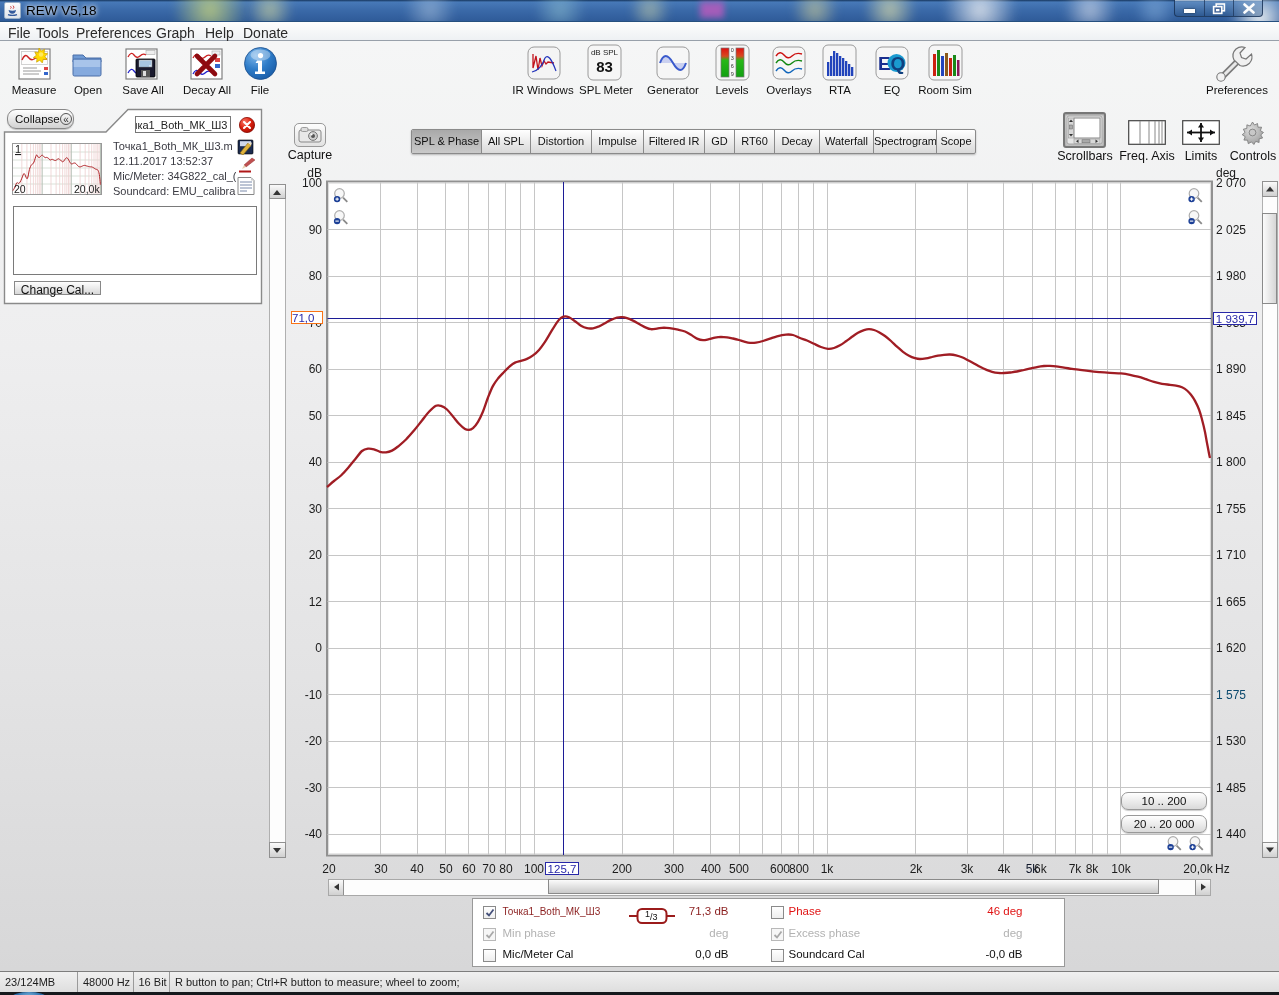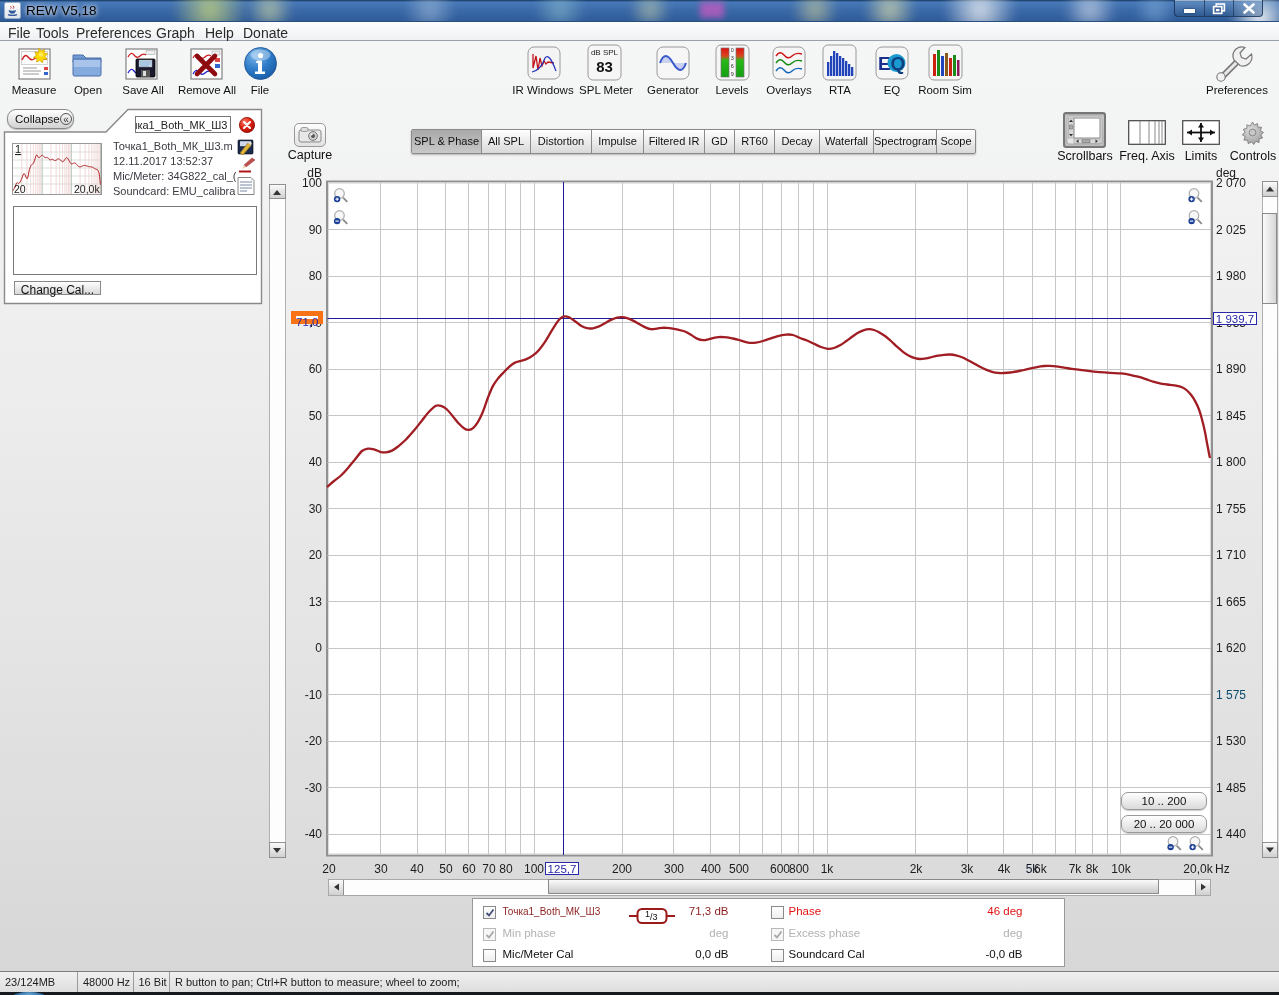--- a/index.html
+++ b/index.html
@@ -101,21 +101,21 @@
 
  <svg class="abs" style="left:189px;top:6px" width="36" height="34" viewBox="0 0 36 34">
   <rect x="2" y="2" width="31" height="30" fill="#fff" stroke="#808080" stroke-width="1.2"></rect>
   <rect x="23" y="4" width="8" height="4" fill="#eee" stroke="#aaa" stroke-width="0.6"></rect>
   <path d="M4 11 Q7 5 10 9 T16 10 T22 9" fill="none" stroke="#c22" stroke-width="1.3"></path>
   <path d="M4 27 Q7 21 10 25 T16 26 T22 25" fill="none" stroke="#22c" stroke-width="1.3"></path>
   <rect x="26" y="11" width="5" height="4" fill="#d44"></rect>
       <rect x="26" y="17" width="5" height="4" fill="#36c"></rect>
   <path d="M8 9 L26 27 M26 9 L8 27" stroke="#8e0b10" stroke-width="4.6" stroke-linecap="round"></path>
  </svg>
- <div class="abs" style="left:172px;top:43px;width:70px;text-align:center;white-space:nowrap">Remove All</div>
+ <div class="abs" style="left:172px;top:43px;width:70px;text-align:center;white-space:nowrap">Decay All</div>
 
  <svg class="abs" style="left:243px;top:5px" width="35" height="35" viewBox="0 0 35 35">
   <defs>
         <radialGradient id="infog" cx="35%" cy="25%" r="80%">
    <stop offset="0" stop-color="#7db6ea"></stop>
           <stop offset="55%" stop-color="#2e7cc8"></stop>
           <stop offset="100%" stop-color="#1a5da8"></stop>
   </radialGradient>
       </defs>
   <circle cx="17.5" cy="17.5" r="16" fill="url(#infog)" stroke="#1a4e8c" stroke-width="0.8"></circle>
@@ -490,21 +490,21 @@
 <use href="#magm" x="869.0" y="36.5"></use>
 <use href="#magm" x="848.0" y="662.5"></use>
 <use href="#magp" x="870.0" y="662.5"></use>
 </svg>
 <div style="position:absolute;left:282px;top:166px;width:40px;text-align:right;font-size:12px;color:#1c1c1c;">dB</div>
 <div style="position:absolute;left:282px;top:827px;width:40px;text-align:right;font-size:12px;color:#1c1c1c;">-40</div>
 <div style="position:absolute;left:282px;top:781px;width:40px;text-align:right;font-size:12px;color:#1c1c1c;">-30</div>
 <div style="position:absolute;left:282px;top:734px;width:40px;text-align:right;font-size:12px;color:#1c1c1c;">-20</div>
 <div style="position:absolute;left:282px;top:688px;width:40px;text-align:right;font-size:12px;color:#1c1c1c;">-10</div>
 <div style="position:absolute;left:282px;top:641px;width:40px;text-align:right;font-size:12px;color:#1c1c1c;">0</div>
-<div style="position:absolute;left:282px;top:595px;width:40px;text-align:right;font-size:12px;color:#1c1c1c;">13</div>
+<div style="position:absolute;left:282px;top:595px;width:40px;text-align:right;font-size:12px;color:#1c1c1c;">12</div>
 <div style="position:absolute;left:282px;top:548px;width:40px;text-align:right;font-size:12px;color:#1c1c1c;">20</div>
 <div style="position:absolute;left:282px;top:502px;width:40px;text-align:right;font-size:12px;color:#1c1c1c;">30</div>
 <div style="position:absolute;left:282px;top:455px;width:40px;text-align:right;font-size:12px;color:#1c1c1c;">40</div>
 <div style="position:absolute;left:282px;top:409px;width:40px;text-align:right;font-size:12px;color:#1c1c1c;">50</div>
 <div style="position:absolute;left:282px;top:362px;width:40px;text-align:right;font-size:12px;color:#1c1c1c;">60</div>
 <div style="position:absolute;left:282px;top:316px;width:40px;text-align:right;font-size:12px;color:#1c1c1c;">70</div>
 <div style="position:absolute;left:282px;top:269px;width:40px;text-align:right;font-size:12px;color:#1c1c1c;">80</div>
 <div style="position:absolute;left:282px;top:223px;width:40px;text-align:right;font-size:12px;color:#1c1c1c;">90</div>
 <div style="position:absolute;left:282px;top:176px;width:40px;text-align:right;font-size:12px;color:#1c1c1c;">100</div>
 <div style="position:absolute;left:1216px;top:166px;width:50px;font-size:12px;color:#1c1c1c;">deg</div>
@@ -541,21 +541,21 @@
 <div style="position:absolute;left:894px;top:862px;width:44px;text-align:center;font-size:12px;color:#1c1c1c;">2k</div>
 <div style="position:absolute;left:945px;top:862px;width:44px;text-align:center;font-size:12px;color:#1c1c1c;">3k</div>
 <div style="position:absolute;left:982px;top:862px;width:44px;text-align:center;font-size:12px;color:#1c1c1c;">4k</div>
 <div style="position:absolute;left:1010px;top:862px;width:44px;text-align:center;font-size:12px;color:#0f172a;">5k</div>
 <div style="position:absolute;left:1034px;top:862px;width:44px;text-align:left;font-size:12px;color:#1c1c1c;">6k</div>
 <div style="position:absolute;left:1053px;top:862px;width:44px;text-align:center;font-size:12px;color:#1c1c1c;">7k</div>
 <div style="position:absolute;left:1070px;top:862px;width:44px;text-align:center;font-size:12px;color:#1c1c1c;">8k</div>
 <div style="position:absolute;left:1099px;top:862px;width:44px;text-align:center;font-size:12px;color:#1c1c1c;">10k</div>
 <div style="position:absolute;left:1176px;top:862px;width:44px;text-align:center;font-size:12px;color:#1c1c1c;">20,0k</div>
 <div style="position:absolute;left:1215px;top:862px;font-size:12px;color:#1c1c1c;">Hz</div>
-<div style="position:absolute;left:291px;top:311px;width:32px;height:13px;background:#fff;border:5px solid #f97316;color:#2828a8;font-size:11.5px;text-align:left;line-height:13px;">71,0</div>
+<div style="position:absolute;left:291px;top:311px;width:32px;height:13px;background:#fff;border:1px solid #f97316;color:#2828a8;font-size:11.5px;text-align:left;line-height:13px;">71,0</div>
 <div style="position:absolute;left:1213px;top:312px;width:44px;height:13px;background:#fff;border:1px solid #2828a8;color:#2828a8;font-size:11.5px;text-align:center;line-height:13px;">1 939,7</div>
 <div style="position:absolute;left:545px;top:862px;width:34px;height:13px;background:#fff;border:1px solid #2828a8;color:#2828a8;font-size:11.5px;text-align:center;line-height:13px;">125,7</div>
 
 <div class="abs" style="left:327.5px;top:879px;width:883px;height:16.5px;background:#fdfdfd;border:1px solid #a8a8a8">
  <div class="abs" style="left:0;top:0;width:15px;height:14.5px;background:linear-gradient(#fafafa,#d0d0d0);border-right:1px solid #909090">
   <svg width="15" height="14">
         <path d="M5 7 L10 3.5 L10 10.5 Z" fill="#333"></path>
       </svg>
  </div>
  <div class="abs" style="right:0;top:0;width:15px;height:14.5px;background:linear-gradient(#fafafa,#d0d0d0);border-left:1px solid #909090">

